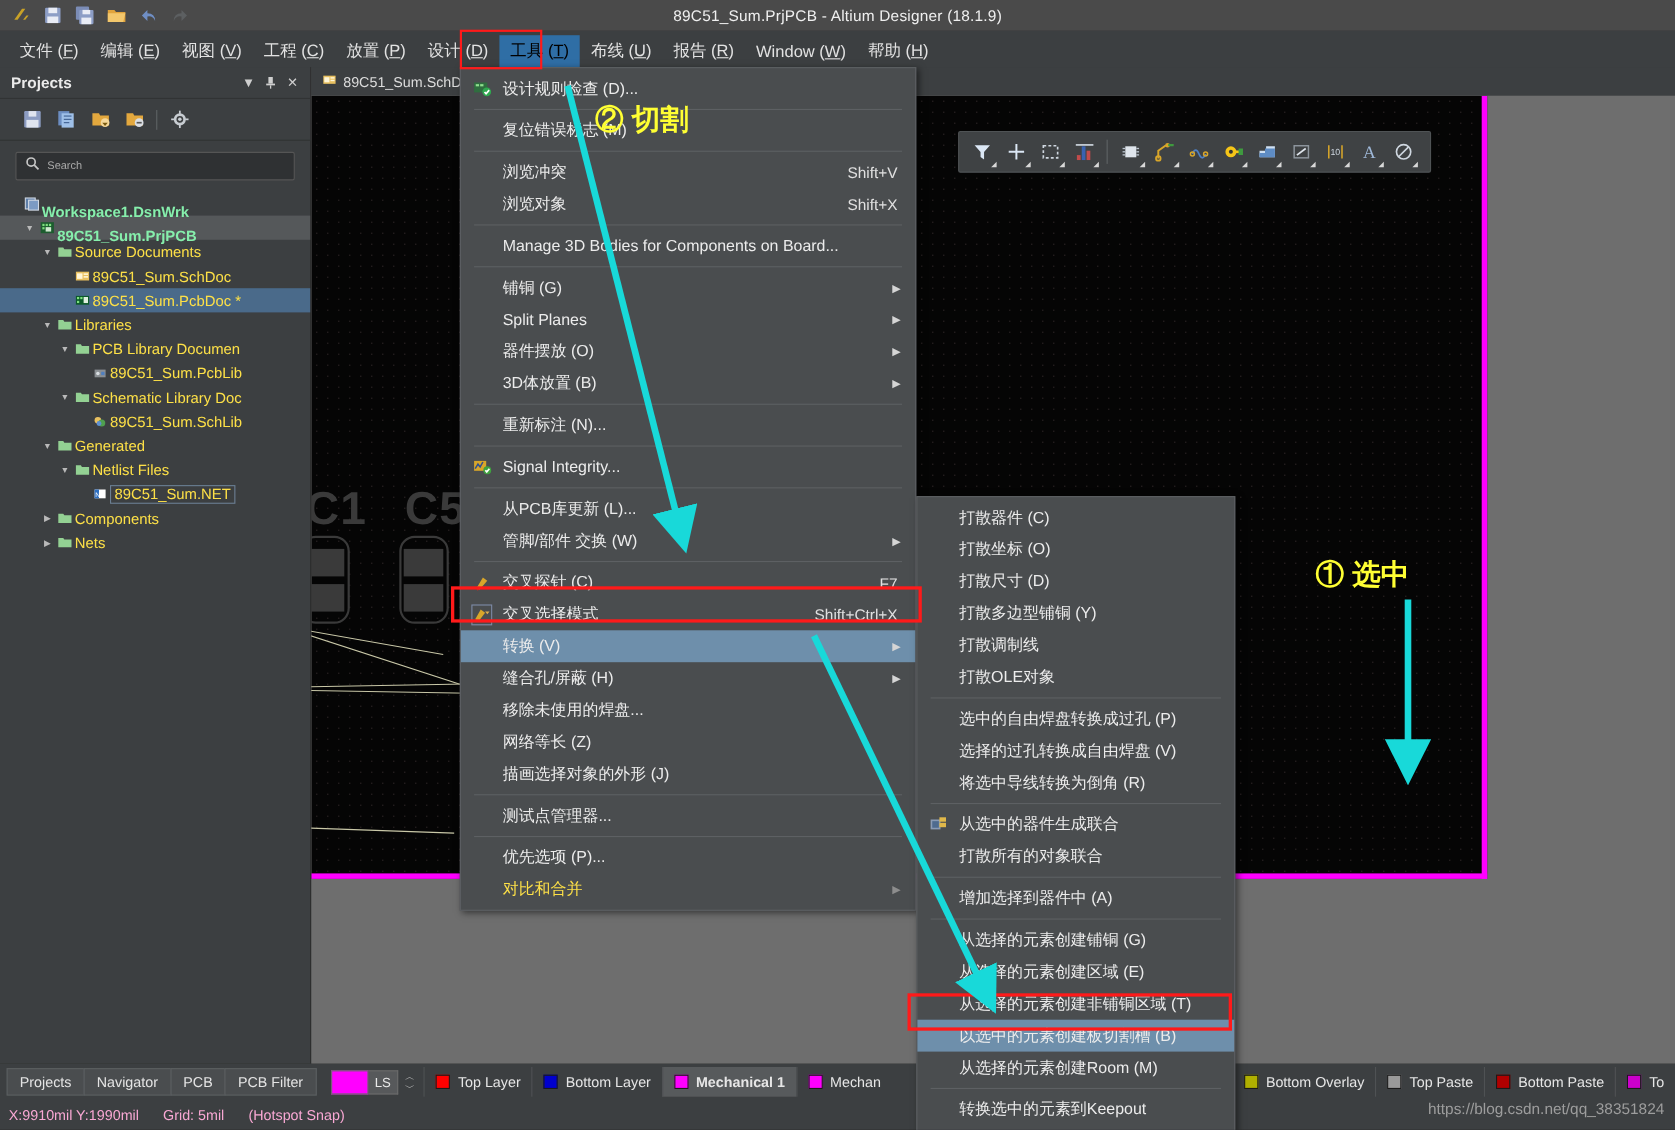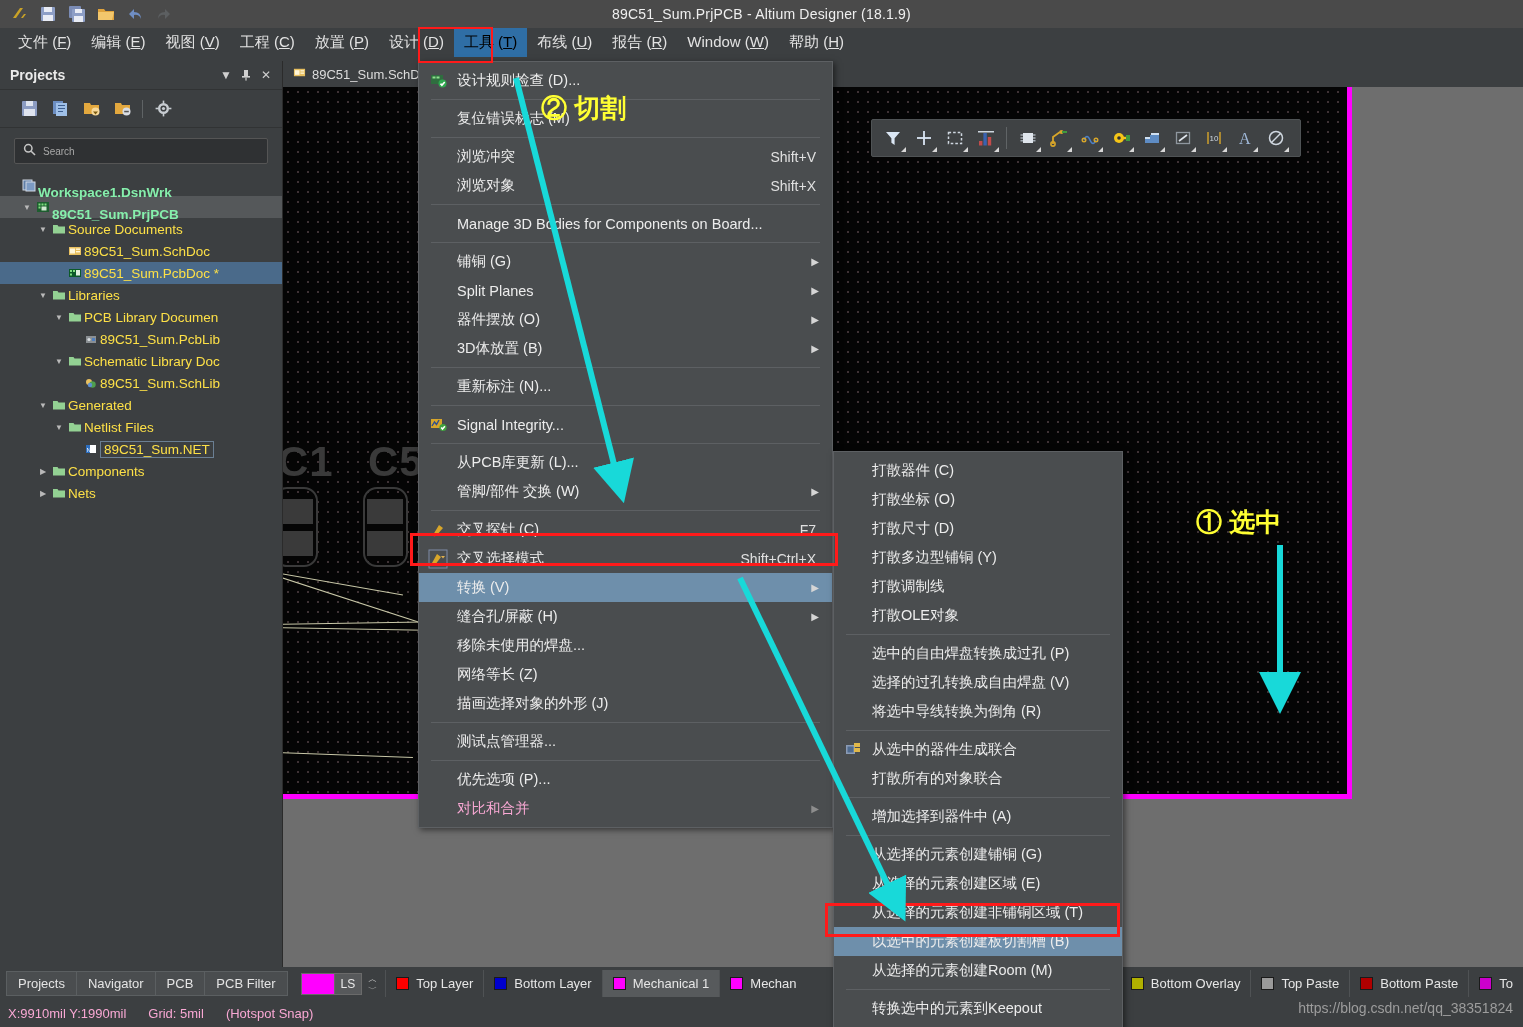--- a/index.html
+++ b/index.html
@@ -21,21 +21,21 @@
     position:absolute; left:0; right:0; text-align:center;
     font-size:14px; color:#efefef; letter-spacing:.2px;
   }
   .qat{ display:flex; align-items:center; gap:7px; padding-left:8px; z-index:3; }
   .qat .ic{ width:22px; height:22px; display:flex; align-items:center; justify-content:center; }
   .qat svg{ display:block; }
 
   
   .menubar{
     position:absolute; left:0; top:28px; width:1523px; height:33px;
-    background:#3c3f41; display:flex; align-items:flex-start; padding-left:8px;
+    background:#3c3f41; display:flex; align-items:flex-end; padding-left:8px;
   }
   .menu-item{
     font-size:15px; color:#e2e2e2; padding:5px 10px; white-space:nowrap;
     position:relative;
   }
   .menu-item u{ text-decoration:underline; }
   .menu-item.active{ background:#2f6ea5; color:#000000; }
   .menu-hl-box{
     position:absolute; left:418px; top:27px; width:75px; height:36px;
     border:2px solid #ff1a1a; pointer-events:none; z-index:60;
@@ -133,21 +133,21 @@
     padding:4px 0 4px 0; box-shadow:2px 2px 6px rgba(0,0,0,.5);
   }
   .mrow{
     display:flex; align-items:center; height:29px; padding:0 10px 0 0;
     font-size:14.5px; color:#ececec; position:relative; white-space:nowrap;
   }
   .mrow .micon{ width:38px; flex:0 0 38px; display:flex; align-items:center; justify-content:center; }
   .mrow .mlabel{ flex:1; }
   .mrow .mkey{ color:#e0e0e0; font-size:14px; padding-right:6px; }
   .mrow .marrow{ width:14px; text-align:center; color:#d5d5d5; font-size:10px; }
-  .mrow.disabled .mlabel{ color:#f9a8d4; }
+  .mrow.disabled .mlabel{ color:#fde047; }
   .mrow.disabled .marrow{ color:#8d8d8d; }
   .mrow.highlight{ background:#6e8fab; }
   .msep{ height:1px; background:#5d6063; margin:4px 12px 4px 12px; }
   .hlbox{
     position:absolute; left:410px; top:533px; width:428px; height:33px;
     border:3px solid #ff1a1a; z-index:50; pointer-events:none;
   }
 
   
   .submenu{
@@ -180,21 +180,21 @@
   .lsbox{ display:flex; align-items:center; margin-left:14px; }
   .lsbox .sw{ width:34px; height:22px; background:#ff00ff; border:1px solid #6a6a6a; }
   .lsbox .lsl{ height:22px; padding:0 6px; background:#57595b; border:1px solid #6a6a6a; border-left:0;
     display:flex; align-items:center; font-size:12px; color:#eaeaea; }
   .spin{ display:flex; flex-direction:column; margin-left:6px; margin-right:8px; color:#cfcfcf; }
   .spin span{ font-size:9px; line-height:10px; }
   .layertab{
     height:27px; padding:0 10px; display:flex; align-items:center; gap:7px;
     font-size:13px; color:#e6e6e6; border-left:1px solid #4f5254;
   }
-  .layertab.active{ background:#575a5c; font-weight:normal;justify-content:center; }
+  .layertab.active{ background:#575a5c; font-weight:bold;justify-content:center; }
   .layertab .sq{ width:13px; height:13px; border:1px solid #1a1a1a; }
 
   .statusbar{
     position:absolute; left:0; top:1000px; width:1523px; height:27px;
     background:#3c3f41; display:flex; align-items:center; padding-left:8px;
     font-size:13px; color:#f9a8d4; gap:22px;
   }
   .wm{ position:absolute; right:10px; top:1000px; font-size:14px; color:#9d9d9d; z-index:80; }
   .spacer{ flex:1; }
 </style>

